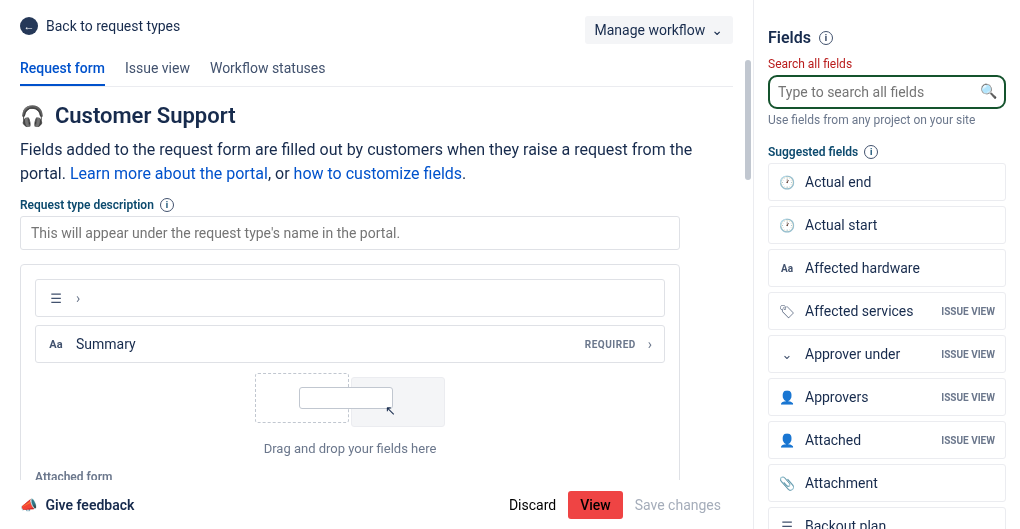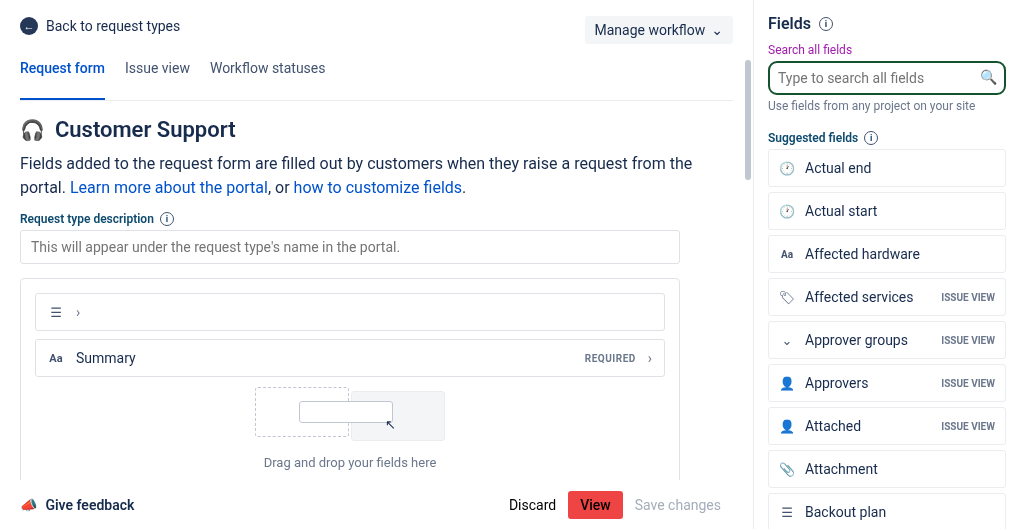--- a/index.html
+++ b/index.html
@@ -4,21 +4,21 @@
 <style>
 *{box-sizing:border-box;margin:0;padding:0;font-family:-apple-system,BlinkMacSystemFont,"Segoe UI",Roboto,sans-serif}
 body{width:1020px;height:529px;overflow:hidden;display:flex;background:#fff;color:#172b4d;font-size:14px}
 .main{flex:1;display:flex;flex-direction:column;position:relative;border-right:1px solid #ebecf0}
 .scroll{flex:1;overflow-y:auto;padding:16px 20px 0}
 .back{display:flex;align-items:center;gap:8px;margin-bottom:8px}
 .back-ic{width:18px;height:18px;border-radius:50%;background:#253858;display:flex;align-items:center;justify-content:center;color:#fff;font-size:11px}
 .header-row{display:flex;justify-content:space-between;align-items:center;margin-bottom:10px}
 .mw{background:#f4f5f7;border:none;padding:6px 10px;border-radius:3px;display:flex;align-items:center;gap:6px;font-size:14px;color:#172b4d}
 .tabs{display:flex;gap:20px;border-bottom:1px solid #ebecf0}
-.tab{padding:6px 0 22px;font-size:14px;color:#42526e;cursor:pointer}
+.tab{padding:6px 0 8px;font-size:14px;color:#42526e;cursor:pointer}
 .tab.active{color:#0052cc;border-bottom:2px solid #0052cc;font-weight:500}
 .title-row{display:flex;align-items:center;gap:10px;margin:16px 0 10px}
 .title{font-size:22px;font-weight:600}
 .desc{font-size:16px;color:#172b4d;line-height:1.5;margin-bottom:12px}
 .link{color:#0052cc;cursor:pointer}
 .label-row{display:flex;align-items:center;gap:6px;font-size:12px;color:#0c4a6e;font-weight:600;margin-bottom:4px}
 .desc-input{width:660px;border:1px solid #dfe1e6;border-radius:3px;padding:8px 10px;font-size:14px;color:#6b778c}
 .form-box{width:660px;border:1px solid #dfe1e6;border-radius:4px;margin-top:14px;padding:14px}
 .fld{border:1px solid #dfe1e6;border-radius:3px;padding:10px 12px;display:flex;align-items:center;gap:12px;margin-bottom:8px;background:#fff}
 .fld .grow{flex:1}
@@ -35,23 +35,23 @@
 .sec-label{font-size:12px;font-weight:600;color:#6b778c;margin:14px 0 8px}
 .attached{display:flex;align-items:center;gap:10px;padding:8px 0;border-top:1px solid #f4f5f7}
 .attached .nm{flex:1;color:#0052cc}
 .ed{display:flex;align-items:center;gap:2px;color:#6b778c;font-size:13px}
 .footer{position:absolute;bottom:0;left:0;right:0;background:#fff;padding:10px 20px;display:flex;align-items:center;border-top:1px solid #fff}
 .fb{display:flex;align-items:center;gap:8px;font-weight:600;font-size:14px}
 .spacer{flex:1}
 .btn{padding:6px 12px;border:none;background:none;font-size:14px;border-radius:3px;cursor:pointer}
 .btn.view{background:#ef4444;font-weight:500}
 .btn.save{color:#a5adba}
-.side{width:266px;padding:14px 14px;overflow-y:auto;background:#fff}
+.side{width:266px;padding:28px 14px;overflow-y:auto;background:#fff}
 .side h3{font-size:16px;font-weight:600;display:flex;align-items:center;gap:8px;margin-bottom:10px}
-.s-label{font-size:12px;color:#a21caf;margin-bottom:4px}
+.s-label{font-size:12px;color:#b91c1c;margin-bottom:4px}
 .search{position:relative;margin-bottom:4px}
 .search input{width:100%;border:2px solid #14532d;border-radius:9px;padding:7px 28px 7px 8px;font-size:14px}
 .search .mg{position:absolute;right:8px;top:8px;color:#6b778c}
 .hint{font-size:12px;color:#6b778c;margin-bottom:18px}
 .sugg{border:1px solid #ebecf0;border-radius:3px;padding:10px;display:flex;align-items:center;gap:10px;margin-bottom:5px;background:#fff}
 .sugg .nm{flex:1;font-size:14px}
 .badge{font-size:10px;font-weight:700;color:#6b778c}
 .ic{width:16px;height:16px;display:inline-flex;align-items:center;justify-content:center;font-size:13px;color:#42526e}
 .info-ic{width:14px;height:14px;border:1.5px solid #42526e;border-radius:50%;font-size:9px;display:inline-flex;align-items:center;justify-content:center;font-weight:700}
 .scrollbar{position:absolute;right:2px;top:60px;width:6px;height:120px;background:#c1c7d0;border-radius:4px}
@@ -164,21 +164,21 @@
         <span class="ic" style="font-weight:700;font-size:10px">Aa</span>
         <span class="nm">Affected hardware</span>
       </div>
       <div class="sugg">
         <span class="ic" style="">🏷</span>
         <span class="nm">Affected services</span>
         <span class="badge">ISSUE VIEW</span>
       </div>
       <div class="sugg">
         <span class="ic" style="">⌄</span>
-        <span class="nm">Approver groups</span>
+        <span class="nm">Approver under</span>
         <span class="badge">ISSUE VIEW</span>
       </div>
       <div class="sugg">
         <span class="ic" style="">👤</span>
         <span class="nm">Approvers</span>
         <span class="badge">ISSUE VIEW</span>
       </div>
       <div class="sugg">
         <span class="ic" style="">👤</span>
         <span class="nm">Attached</span>

